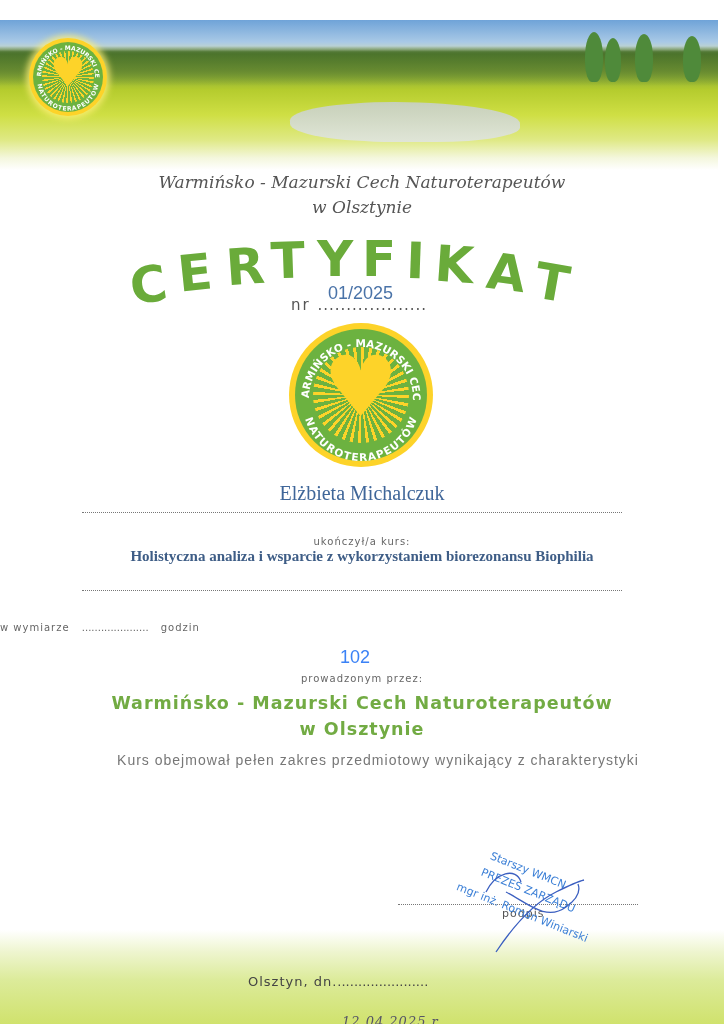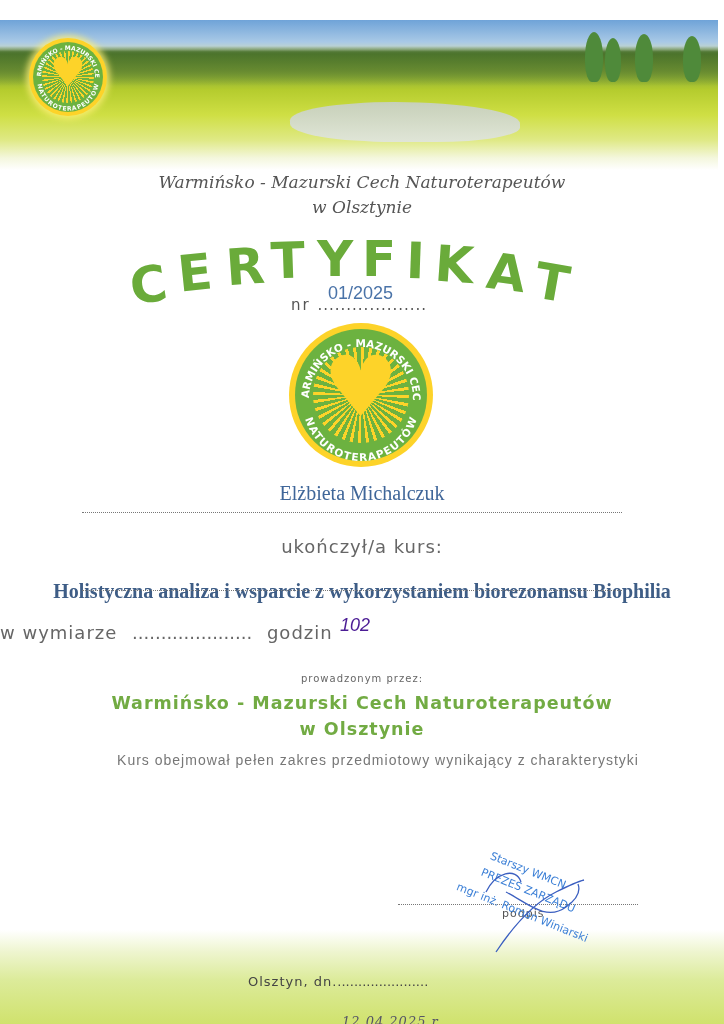--- a/index.html
+++ b/index.html
@@ -21,24 +21,24 @@
   .seal svg { position:absolute; left:0; top:0; }
   .center { position:absolute; left:0; width:724px; text-align:center; }
   .script-title { top:170px; font-family:"DejaVu Serif", serif; font-style:italic; font-size:17px; color:#555; line-height:25px; }
   .cert-title { position:absolute; left:130px; top:238px; width:460px; height:70px; }
   .cert-title span { position:absolute; font-family:"DejaVu Sans", sans-serif; font-weight:bold; font-size:50px; color:#6aab3a; }
   .nr-row { position:absolute; left:291px; top:296px; font-size:15px; color:#555; letter-spacing:2px; }
   .nr-dots { letter-spacing:1px; }
   .nr-val { position:absolute; left:328px; top:283px; font-family:"Liberation Sans", sans-serif; font-size:18px; color:#4a73a8; }
   .dotline { position:absolute; border-bottom:1px dotted #777; height:0; }
   .name { top:482px; font-family:Liberation Serif, serif; font-size:20px; color:#3f6699; }
-  .label { font-family:"DejaVu Sans", sans-serif; font-size:18px; color:#666; letter-spacing:1px; }
-  .course { top:580px; font-family:"Liberation Serif", serif; font-weight:bold; font-size:20px; color:#3e5d86; }
+  .label { font-family:"DejaVu Sans", sans-serif; font-size:10px; color:#666; letter-spacing:1px; }
+  .course { top:548px; font-family:"Liberation Serif", serif; font-weight:bold; font-size:15px; color:#3e5d86; }
   .hours-row { position:absolute; top:622px; left:0; width:636px; }
-  .hours-val { position:absolute; left:340px; top:615px; font-family:"Liberation Sans", sans-serif; font-size:18px; color:#4c1d95;font-style:italic; }
+  .hours-val { position:absolute; left:340px; top:647px; font-family:"Liberation Sans", sans-serif; font-size:18px; color:#3b82f6; }
   .org { font-family:"DejaVu Sans", sans-serif; font-weight:bold; font-size:17.5px; color:#72ab43; letter-spacing:1px; line-height:26px; }
   .desc { font-family:Liberation Sans, sans-serif; font-size:14px; color:#777; letter-spacing:1px; line-height:17px;padding-left:16px; }
   .stamp { position:absolute; left:466px; top:862px; width:170px; height:100px; color:#3b7fd6; font-family:"DejaVu Sans", sans-serif; font-size:11px; }
   .stamp div { position:absolute; white-space:nowrap; }
   .sig-label { position:absolute; left:502px; top:907px; font-size:11px; color:#555; letter-spacing:1px; }
   .place { position:absolute; left:248px; top:974px; font-size:13px; color:#444; letter-spacing:1px; }
   .date-hand { position:absolute; left:342px; top:966px; font-family:"DejaVu Serif", serif; font-style:italic; font-size:13px; color:#556; letter-spacing:1px;margin-top:48px; }
 </style>
 </head>
 <body>

